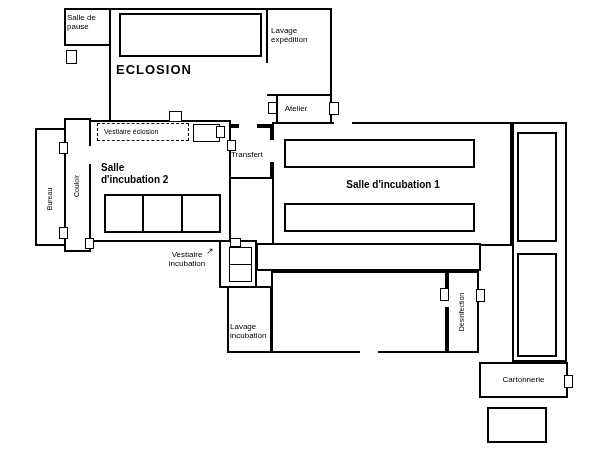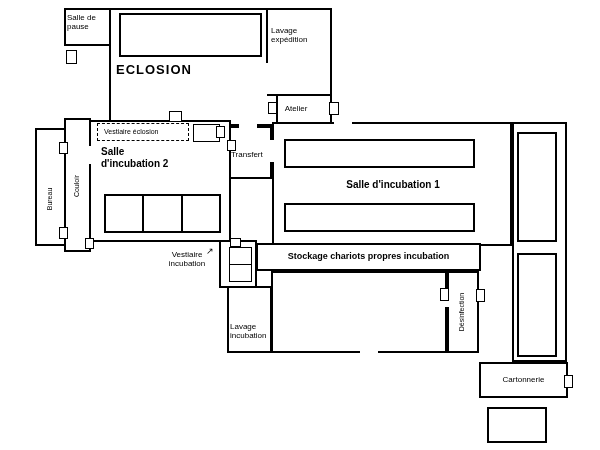--- a/index.html
+++ b/index.html
@@ -40,41 +40,40 @@
 
   <div class="room" style="left:35px;top:128px;width:31px;height:118px"></div>
   <div class="lbl vlabel" style="left:50px;top:199px;font-size:7px">Bureau</div>
   <div class="room" style="left:64px;top:118px;width:27px;height:134px"></div>
   <div class="lbl vlabel" style="left:77px;top:186px;font-size:7px">Couloir</div>
 
   <div class="room" style="left:89px;top:120px;width:142px;height:122px"></div>
   <div class="dashed" style="left:97px;top:123px;width:92px;height:18px"></div>
   <div class="lbl" style="left:104px;top:128px;font-size:7px">Vestiaire éclosion</div>
   <div class="room thin" style="left:193px;top:124px;width:27px;height:18px"></div>
-  <div class="lbl" style="left:101px;top:146px;width:82px;font-size:10px;font-weight:bold">Salle d'incubation 2</div>
+  <div class="lbl" style="left:101px;top:162px;width:82px;font-size:10px;font-weight:bold">Salle d'incubation 2</div>
   <div class="equip cells" style="left:104px;top:194px;width:117px;height:39px">
     <div class="cell"></div>
     <div class="cell"></div>
     <div class="cell"></div>
   </div>
 
   <div class="room" style="left:229px;top:126px;width:43px;height:53px"></div>
   <div class="lbl" style="left:231px;top:150px;width:40px;font-size:8px;">Transfert</div>
 
   <div class="room" style="left:272px;top:122px;width:240px;height:124px"></div>
   <div class="equip" style="left:284px;top:139px;width:191px;height:29px"></div>
   <div class="lbl" style="left:300px;top:179px;width:186px;font-size:10px;font-weight:bold;text-align:center">Salle d'incubation 1</div>
   <div class="equip" style="left:284px;top:203px;width:191px;height:29px"></div>
 
   <div class="room" style="left:512px;top:122px;width:55px;height:240px"></div>
   <div class="equip" style="left:517px;top:132px;width:40px;height:110px"></div>
   <div class="equip" style="left:517px;top:253px;width:40px;height:104px"></div>
 
   <div class="room" style="left:256px;top:243px;width:225px;height:28px"></div>
-  <div class="lbl" style="left:258px;top:251px;width:221px;font-size:9px;font-weight:bold;text-align:center">Stockage chariots propres incubation</div>
 
   <div class="room" style="left:219px;top:240px;width:38px;height:48px"></div>
   <div class="equip thin" style="left:229px;top:247px;width:23px;height:18px"></div>
   <div class="equip thin" style="left:229px;top:264px;width:23px;height:18px"></div>
   <div class="lbl" style="left:166px;top:250px;width:42px;font-size:8px;text-align:center">Vestiaire incubation</div>
   <div class="lbl" style="left:206px;top:246px;font-size:9px">↗</div>
 
   <div class="room" style="left:227px;top:286px;width:45px;height:67px"></div>
   <div class="lbl" style="left:230px;top:322px;width:40px;font-size:8px">Lavage incubation</div>
 

